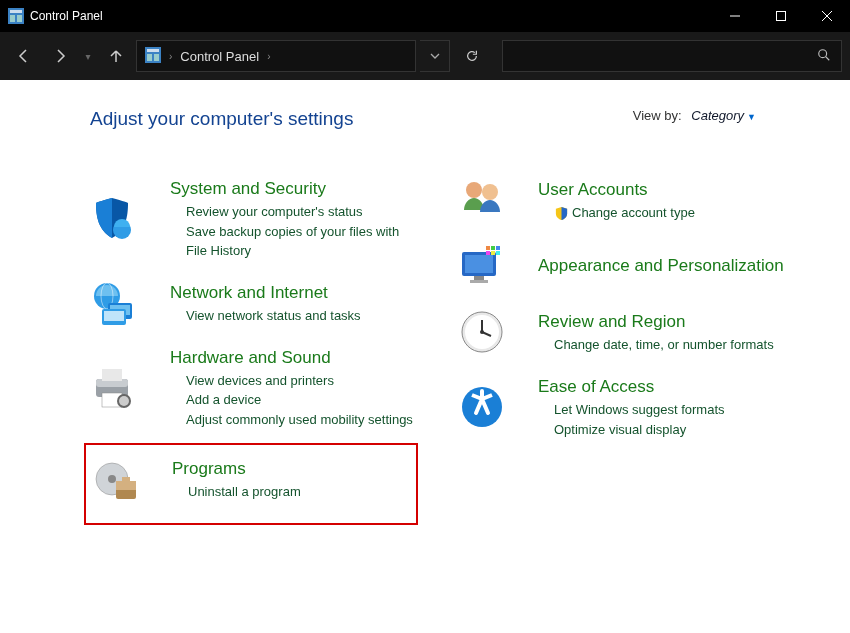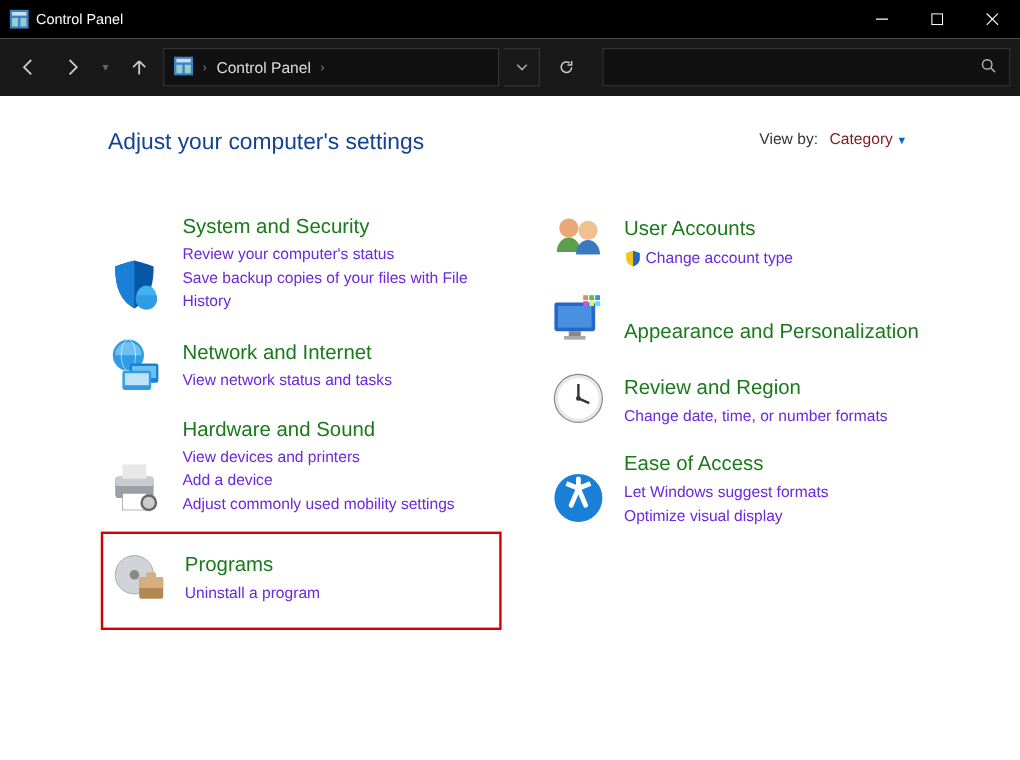--- a/index.html
+++ b/index.html
@@ -90,52 +90,53 @@
     background: #fff;
   }
   .header-row {
     display: flex;
     justify-content: space-between;
     margin-bottom: 46px;
     padding-right: 30px;
   }
   .page-title { color: #134391; font-size: 19px; font-weight: 400; }
   .viewby { font-size: 13px; color: #333; }
-  .viewby .mode { color: #7f1d1d; margin-left: 6px; }
+  .viewby .mode { color: #0f172a; margin-left: 6px; font-style: italic; }
   .viewby .caret { color: #0066cc; font-size: 9px; margin-left: 3px; vertical-align: middle; }
   .columns {
     display: flex;
     gap: 40px;
   }
   .col { flex: 1; display: flex; flex-direction: column; gap: 18px; }
   .cat {
     display: flex;
-    gap: 14px;
-    align-items: flex-end;
+    gap: 32px;
+    align-items: center;
   }
   .cat-icon {
     width: 48px; height: 48px;
     flex-shrink: 0;
     display: flex; align-items: center; justify-content: center;
   }
   .cat-body { padding-top: 2px; }
   .cat-title {
     color: #1a7a1a;
     font-size: 17px;
     font-weight: 400;
     line-height: 1.3;
     cursor: pointer;
     margin-bottom: 2px;
   }
   .cat-link {
-    color: #6d28d9;
+    color: #14532d;
     font-size: 13px;
     line-height: 1.5;
     display: block;
     cursor: pointer;
+    margin-left: 16px;
   }
   .inline-shield {
     display: inline-flex; vertical-align: middle;
     width: 15px; height: 15px; margin-right: 3px;
   }
   .highlighted {
     border: 2px solid #d40000;
     padding: 10px 100px 20px 6px;
     margin-left: -6px;
     margin-top: -4px;

